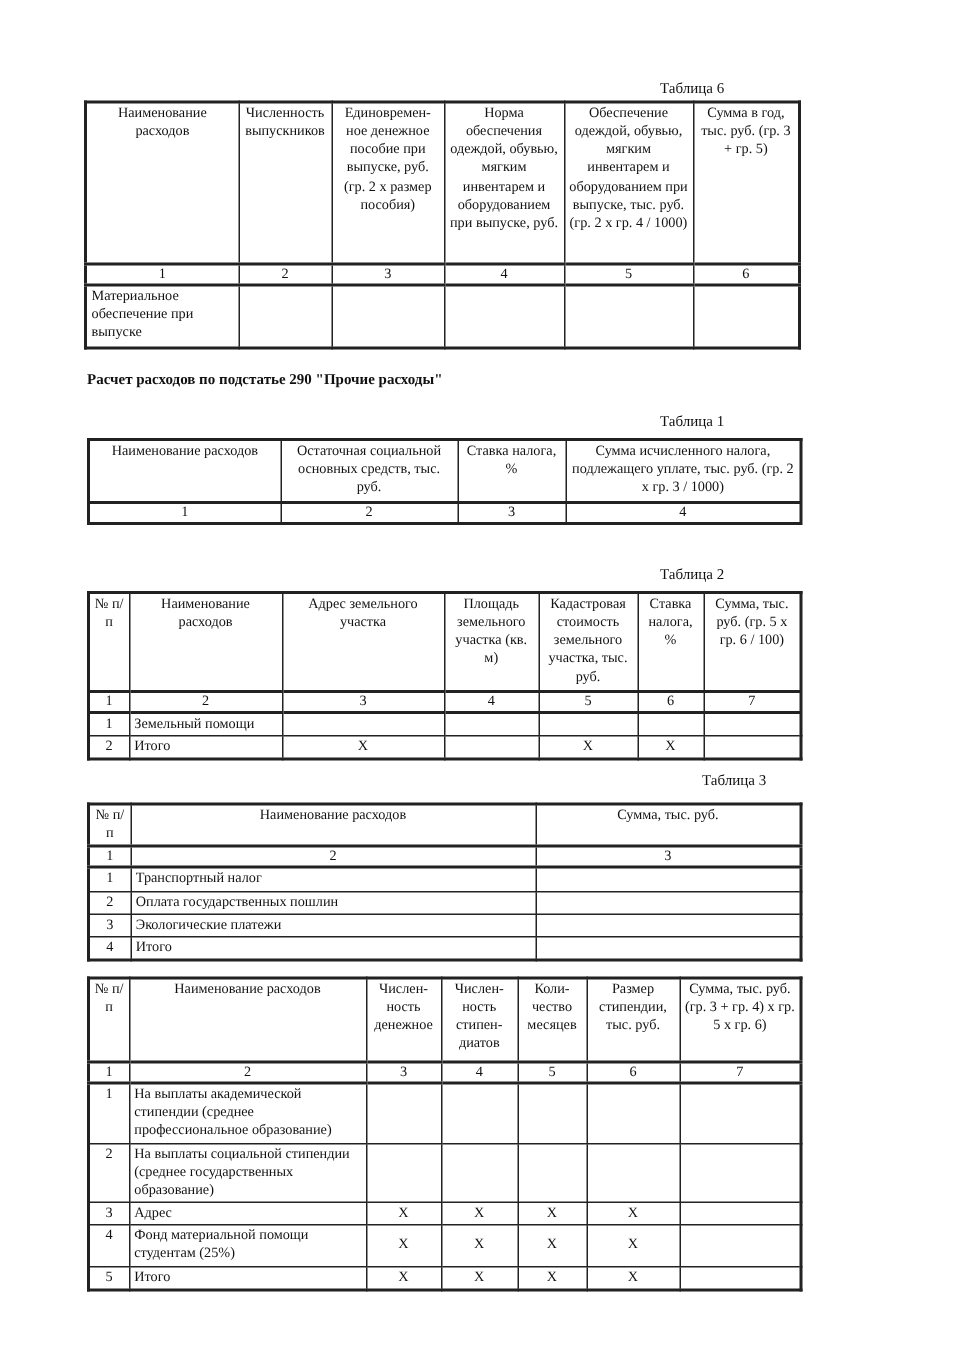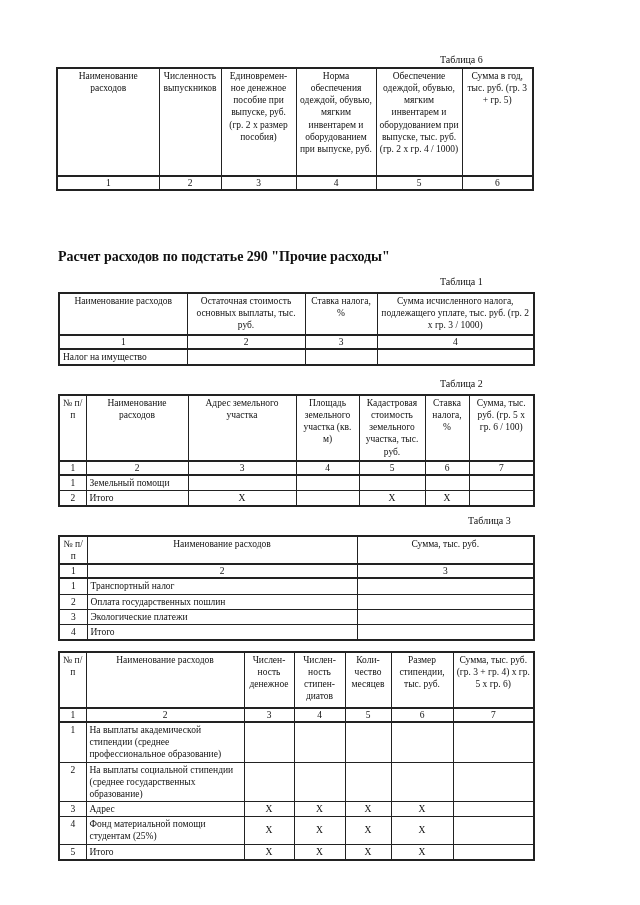--- a/index.html
+++ b/index.html
@@ -2,21 +2,21 @@
 <html><head>
 <meta charset="utf-8">
 <style>
   * { box-sizing: border-box; margin: 0; padding: 0; }
   body {
     width: 640px; height: 905px; background: #ffffff; position: relative; overflow: hidden;
     font-family: "Liberation Serif", "DejaVu Serif", serif; color: #111; font-size: 9.5px; line-height: 1.28;
   }
   .abs { position: absolute; }
   .tlabel { font-size: 10px; text-align: left; }
-  .heading { font-weight: bold; font-size: 14px; }
+  .heading { font-weight: bold; font-size: 10px; }
   table { border-collapse: collapse; table-layout: fixed; position: absolute; padding-left: 35px; }
   td, th { border: 1px solid #222; font-weight: normal; vertical-align: top; padding: 1px 3px; }
   th { text-align: center; }
   td.c { text-align: center; }
   td.l { text-align: left; }
   td.vm { vertical-align: middle; }
   tr.num td { text-align: center; padding: 0 3px; border-top: 2px solid #222; border-bottom: 2px solid #222; }
   table.thick { border: 2px solid #222; }
 </style>
 </head>
@@ -42,51 +42,53 @@
     <th>Сумма в год, тыс. руб. (гр. 3 + гр. 5)</th>
   </tr>
   <tr class="num">
     <td>1</td>
     <td>2</td>
     <td>3</td>
     <td>4</td>
     <td>5</td>
     <td>6</td>
   </tr>
+  <tr style="height:42px;">
+    <td class="l">Материальное обеспечение при выпуске</td>
+    <td></td>
+    <td></td>
+    <td></td>
+    <td></td>
+    <td></td>
+  </tr>
 </tbody>
   </table>
 
 <div class="abs heading" style="left:58px; top:248px;">Расчет расходов по подстатье 290 "Прочие расходы"</div>
 
 <div class="abs tlabel" style="left:440px; top:276px; width:93px;">Таблица 1</div>
 <table class="thick" style="left:58px; top:292px; width:475px;">
   <colgroup>
       <col style="width:128px">
       <col style="width:118px">
       <col style="width:72px">
       <col style="width:157px">
     </colgroup>
   <tbody>
       <tr style="height:42px;">
     <th>Наименование расходов</th>
-    <th>Остаточная стоимость основных выплаты, тыс. руб.</th>
+    <th>Остаточная социальной основных средств, тыс. руб.</th>
     <th>Ставка налога, %</th>
     <th>Сумма исчисленного налога, подлежащего уплате, тыс. руб. (гр. 2 х гр. 3 / 1000)</th>
   </tr>
   <tr class="num">
     <td>1</td>
     <td>2</td>
     <td>3</td>
     <td>4</td>
-  </tr>
-  <tr>
-    <td class="l">Налог на имущество</td>
-    <td></td>
-    <td></td>
-    <td></td>
   </tr>
 </tbody>
   </table>
 
 <div class="abs tlabel" style="left:440px; top:378px; width:93px;">Таблица 2</div>
 <table class="thick" style="left:58px; top:394px; width:475px;">
   <colgroup>
       <col style="width:27px">
       <col style="width:102px">
       <col style="width:108px">

